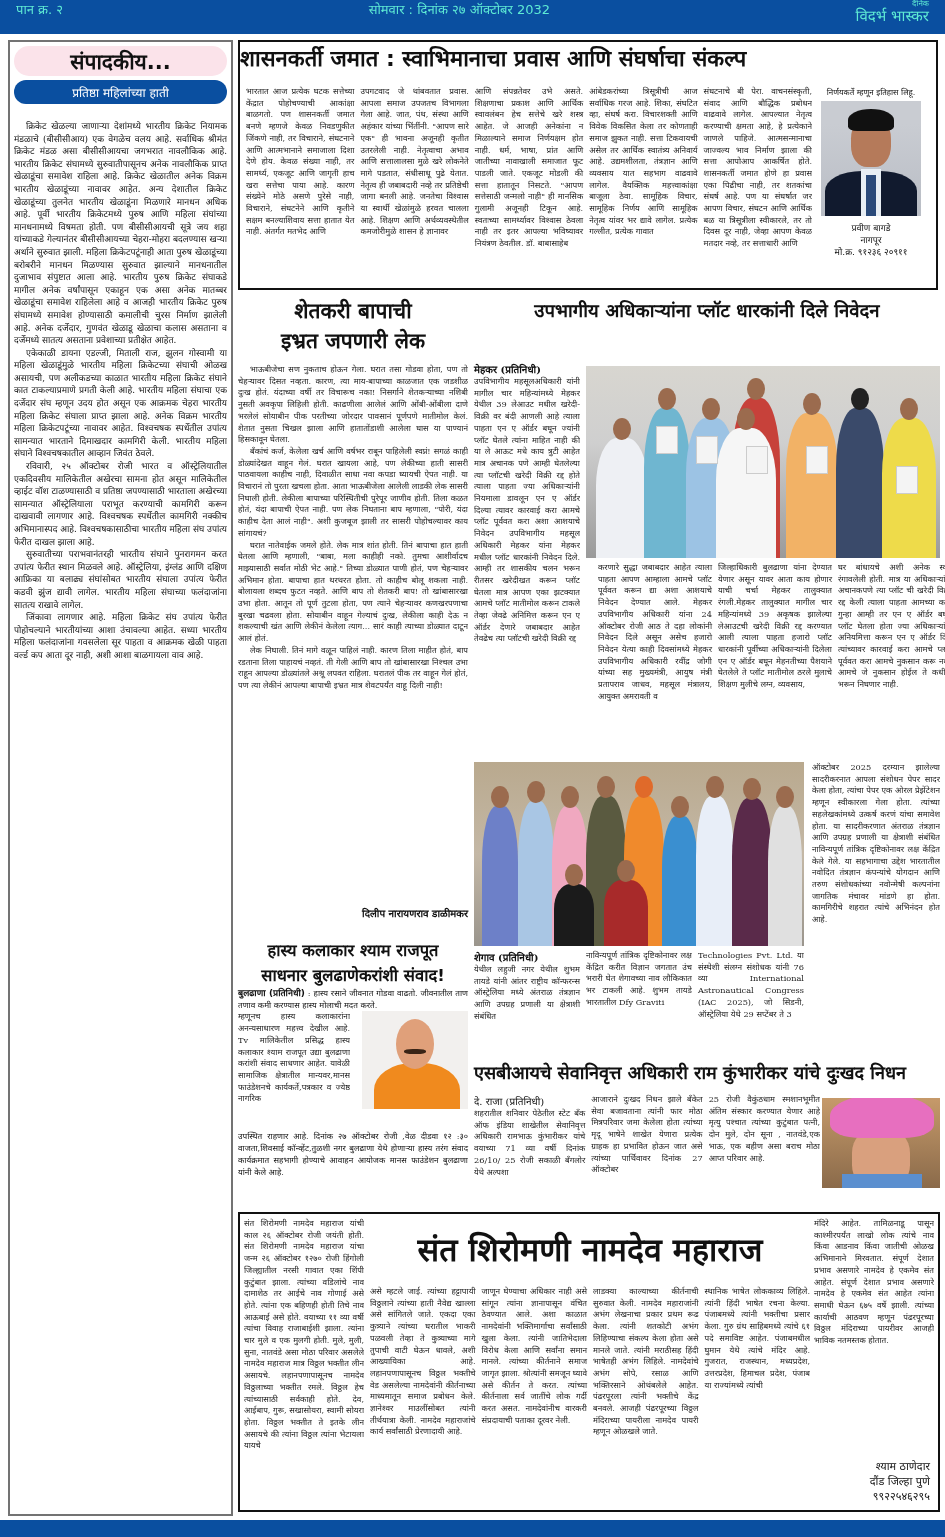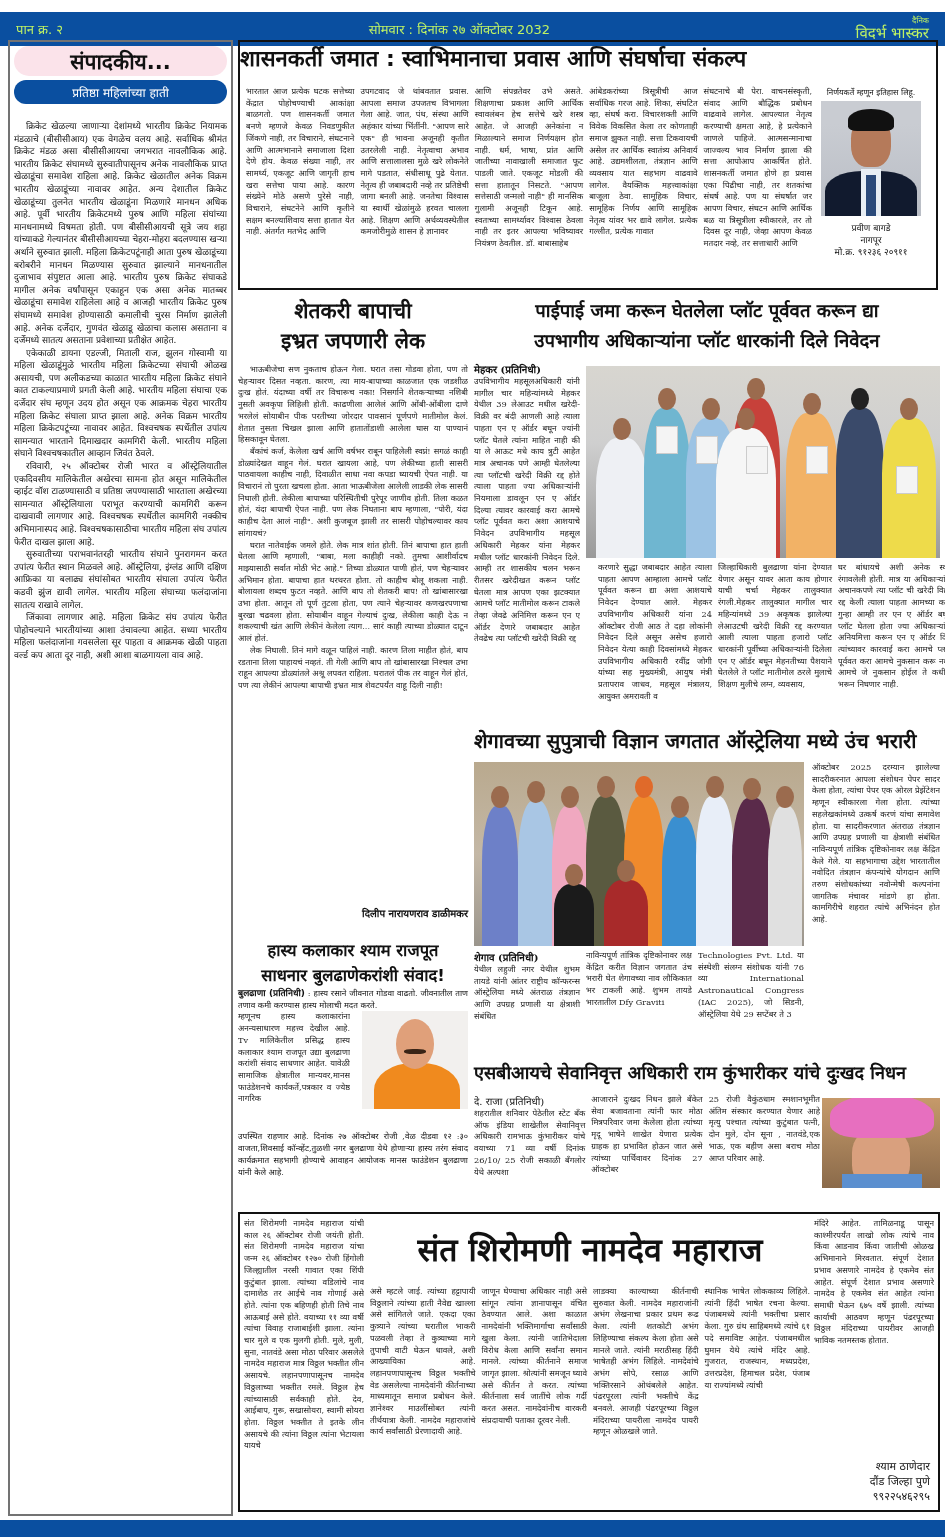--- a/index.html
+++ b/index.html
@@ -1,20 +1,20 @@
 <!DOCTYPE html>
 <html><head>
 <meta charset="utf-8">
 <style>
   * { box-sizing: border-box; margin: 0; padding: 0; }
   html, body { width: 945px; height: 1537px; background: #ffffff; overflow: hidden; }
   body { position: relative; font-family: "DejaVu Serif", serif; color: #111; }
 
-  .topbar { position: absolute; left: 0; top: 12px; width: 945px; height: 34px; background: #0a4fa0; color: #bef264;
-    display: flex; align-items: center; justify-content: space-between; padding: 0 16px; }
+  .topbar { position: absolute; left: 0; top: 0; width: 945px; height: 34px; background: #0a4fa0; color: #5eead4;
+    display: flex; justify-content: space-between; padding: 0 16px; }
   .topbar .pg { font-family: "DejaVu Sans", sans-serif; font-size: 13px; }
   .topbar .dt { font-family: "DejaVu Sans", sans-serif; font-size: 13px; }
   .topbar .brand { text-align: right; line-height: 1; }
   .topbar .brand small { display: block; font-size: 8px; }
   .topbar .brand span { font-family: "DejaVu Sans", sans-serif; font-size: 15px; }
   .botbar { position: absolute; left: 0; top: 1520px; width: 945px; height: 17px; background: #0a4fa0; }
 
   .col-text { font-size: 8.2px; line-height: 11.7px; text-align: justify; color: #222; }
   .col-text p { text-indent: 12px; }
 
@@ -156,21 +156,20 @@
     <p>भाऊबीजेचा सण नुकताच होऊन गेला. घरात तसा गोडवा होता, पण तो चेहऱ्यावर दिसत नव्हता. कारण, त्या माय-बापाच्या काळजात एक जडशीळ दुःख होतं. यंदाच्या वर्षी तर विचारूच नका! निसर्गाने शेतकऱ्याच्या नशिबी नुसती अवकृपा लिहिली होती. काढणीला आलेलं आणि ओंबी-ओंबीला दाणे भरलेलं सोयाबीन पीक परतीच्या जोरदार पावसानं पूर्णपणे मातीमोल केलं. शेतात नुसता चिखल झाला आणि हातातोंडाशी आलेला घास या पाण्यानं हिसकावून घेतला.</p>
     <p>बँकांचं कर्ज, केलेला खर्च आणि वर्षभर राबून पाहिलेली स्वप्नं! सगळं काही डोळ्यांदेखत वाहून गेलं. घरात खायला आहे, पण लेकीच्या हाती सासरी पाठवायला काहीच नाही, दिवाळीत साधा नवा कपडा घ्यायची ऐपत नाही. या विचारानं तो पुरता खचला होता. आता भाऊबीजेला आलेली लाडकी लेक सासरी निघाली होती. लेकीला बापाच्या परिस्थितीची पुरेपूर जाणीव होती. तिला कळत होतं, यंदा बापाची ऐपत नाही. पण लेक निघताना बाप म्हणाला, "पोरी, यंदा काहीच देता आलं नाही". अशी कुजबूज झाली तर सासरी पोहोचल्यावर काय सांगायचं?</p>
     <p>घरात नातेवाईक जमले होते. लेक मात्र शांत होती. तिनं बापाचा हात हाती घेतला आणि म्हणाली, "बाबा, मला काहीही नको. तुमचा आशीर्वादच माझ्यासाठी सर्वात मोठी भेट आहे." तिच्या डोळ्यात पाणी होतं, पण चेहऱ्यावर अभिमान होता. बापाचा हात थरथरत होता. तो काहीच बोलू शकला नाही. बोलायला शब्दच फुटत नव्हते. आणि बाप तो शेतकरी बाप! तो खांबासारखा उभा होता. आतून तो पूर्ण तुटला होता, पण त्याने चेहऱ्यावर कणखरपणाचा बुरखा चढवला होता. सोयाबीन वाहून गेल्याचं दुःख, लेकीला काही देऊ न शकल्याची खंत आणि लेकीनं केलेला त्याग... सारं काही त्याच्या डोळ्यात दाटून आलं होतं.</p>
     <p>लेक निघाली. तिनं मागे वळून पाहिलं नाही. कारण तिला माहीत होतं, बाप रडताना तिला पाहायचं नव्हतं. ती गेली आणि बाप तो खांबासारखा निश्चल उभा राहून आपल्या डोळ्यांतले अश्रू लपवत राहिला. घरातलं पीक तर वाहून गेलं होतं, पण त्या लेकीनं आपल्या बापाची इभ्रत मात्र शेवटपर्यंत वाहू दिली नाही!</p>
   </div>
   <div class="byline">दिलीप नारायणराव डाळीमकर</div>
 </div>
 
 <div class="plot">
   <h2>
-    <div>पाईपाई जमा करून घेतलेला प्लॉट पूर्ववत करून द्या</div>
     <div>उपभागीय अधिकाऱ्यांना प्लॉट धारकांनी दिले निवेदन</div>
   </h2>
   <div class="left">
     <div class="dateline">मेहकर (प्रतिनिधी)</div>
     <div class="col-text" style="height:350px;overflow:hidden;">उपविभागीय महसूलअधिकारी यांनी मागील चार महिन्यांमध्ये मेहकर येथील 39 लेआउट मधील खरेदी-विक्री वर बंदी आणली आहे त्याला पाहता एन ए ऑर्डर बघून ज्यांनी प्लॉट घेतले त्यांना माहित नाही की या ले आऊट मधे काय त्रुटी आहेत मात्र अचानक पणे आम्ही घेतलेल्या त्या प्लॉटची खरेदी विक्री रद्द होते त्याला पाहता ज्या अधिकाऱ्यांनी नियमाला डावलून एन ए ऑर्डर दिल्या त्यावर कारवाई करा आमचे प्लॉट पूर्ववत करा अशा आशयाचे निवेदन उपविभागीय महसूल अधिकारी मेहकर यांना मेहकर मधील प्लॉट धारकांनी निवेदन दिले. आम्ही तर शासकीय चलन भरून रीतसर खरेदीखत करून प्लॉट घेतला मात्र आपण एका झटक्यात आमचे प्लॉट मातीमोल करून टाकले तेव्हा जेवढे अनिमित्त करून एन ए ऑर्डर देणारे जबाबदार आहेत तेवढेच त्या प्लॉटची खरेदी विक्री रद्द</div>
   </div>
   <div class="photo">
     <div class="person" style="left:10px;width:52px;height:120px;background:#eef0f4;">
         <div class="h"></div>
       </div>
@@ -202,21 +201,20 @@
     <div class="paper" style="left:310px;top:100px;"></div>
   </div>
   <div class="cols">
     <div class="col-text">करणारे सुद्धा जबाबदार आहेत त्याला पाहता आपण आम्हाला आमचे प्लॉट पूर्ववत करून द्या अशा आशयाचे निवेदन देण्यात आले. मेहकर उपविभागीय अधिकारी यांना 24 ऑक्टोबर रोजी आठ ते दहा लोकांनी निवेदन दिले असून असेच हजारो निवेदन येत्या काही दिवसांमध्ये मेहकर उपविभागीय अधिकारी रवींद्र जोगी यांच्या सह मुख्यमंत्री, आयुष मंत्री प्रतापराव जाधव, महसूल मंत्रालय, आयुक्त अमरावती व</div>
     <div class="col-text">जिल्हाधिकारी बुलढाणा यांना देण्यात येणार असून यावर आता काय होणार याची चर्चा मेहकर तालुक्यात रंगली.मेहकर तालुक्यात मागील चार महिन्यांमध्ये 39 अकृषक झालेल्या लेआउटची खरेदी विक्री रद्द करण्यात आली त्याला पाहता हजारो प्लॉट धारकांनी पूर्वीच्या अधिकाऱ्यांनी दिलेला एन ए ऑर्डर बघून मेहनतीच्या पैशयाने घेतलेले ते प्लॉट मातीमोल ठरले मुलाचे शिक्षण मुलीचे लग्न, व्यवसाय,</div>
     <div class="col-text">घर बांधायचे अशी अनेक स्वप्न रंगावलेली होती. मात्र या अधिकाऱ्यांनी अचानकपणे त्या प्लॉट ची खरेदी विक्री रद्द केली त्याला पाहता आमच्या काय गुन्हा आम्ही तर एन ए ऑर्डर बघून प्लॉट घेतला होता ज्या अधिकाऱ्यांनी अनियमित्ता करून एन ए ऑर्डर दिले त्यांच्यावर कारवाई करा आमचे प्लॉट पूर्ववत करा आमचे नुकसान करू नका आमचे जे नुकसान होईल ते कधीही भरून निघणार नाही.</div>
   </div>
 </div>
 
 <div class="shegaon">
-  <h2>शेगावच्या सुपुत्राची विज्ञान जगतात ऑस्ट्रेलिया मध्ये उंच भरारी</h2>
   <div class="photo">
     <div class="person" style="left:8px;width:36px;height:140px;background:#6d80c8;">
         <div class="h"></div>
       </div>
     <div class="person" style="left:44px;width:36px;height:145px;background:#a9c6e4;">
         <div class="h"></div>
       </div>
     <div class="person" style="left:78px;width:36px;height:140px;background:#f0a8c0;">
         <div class="h"></div>
       </div>

